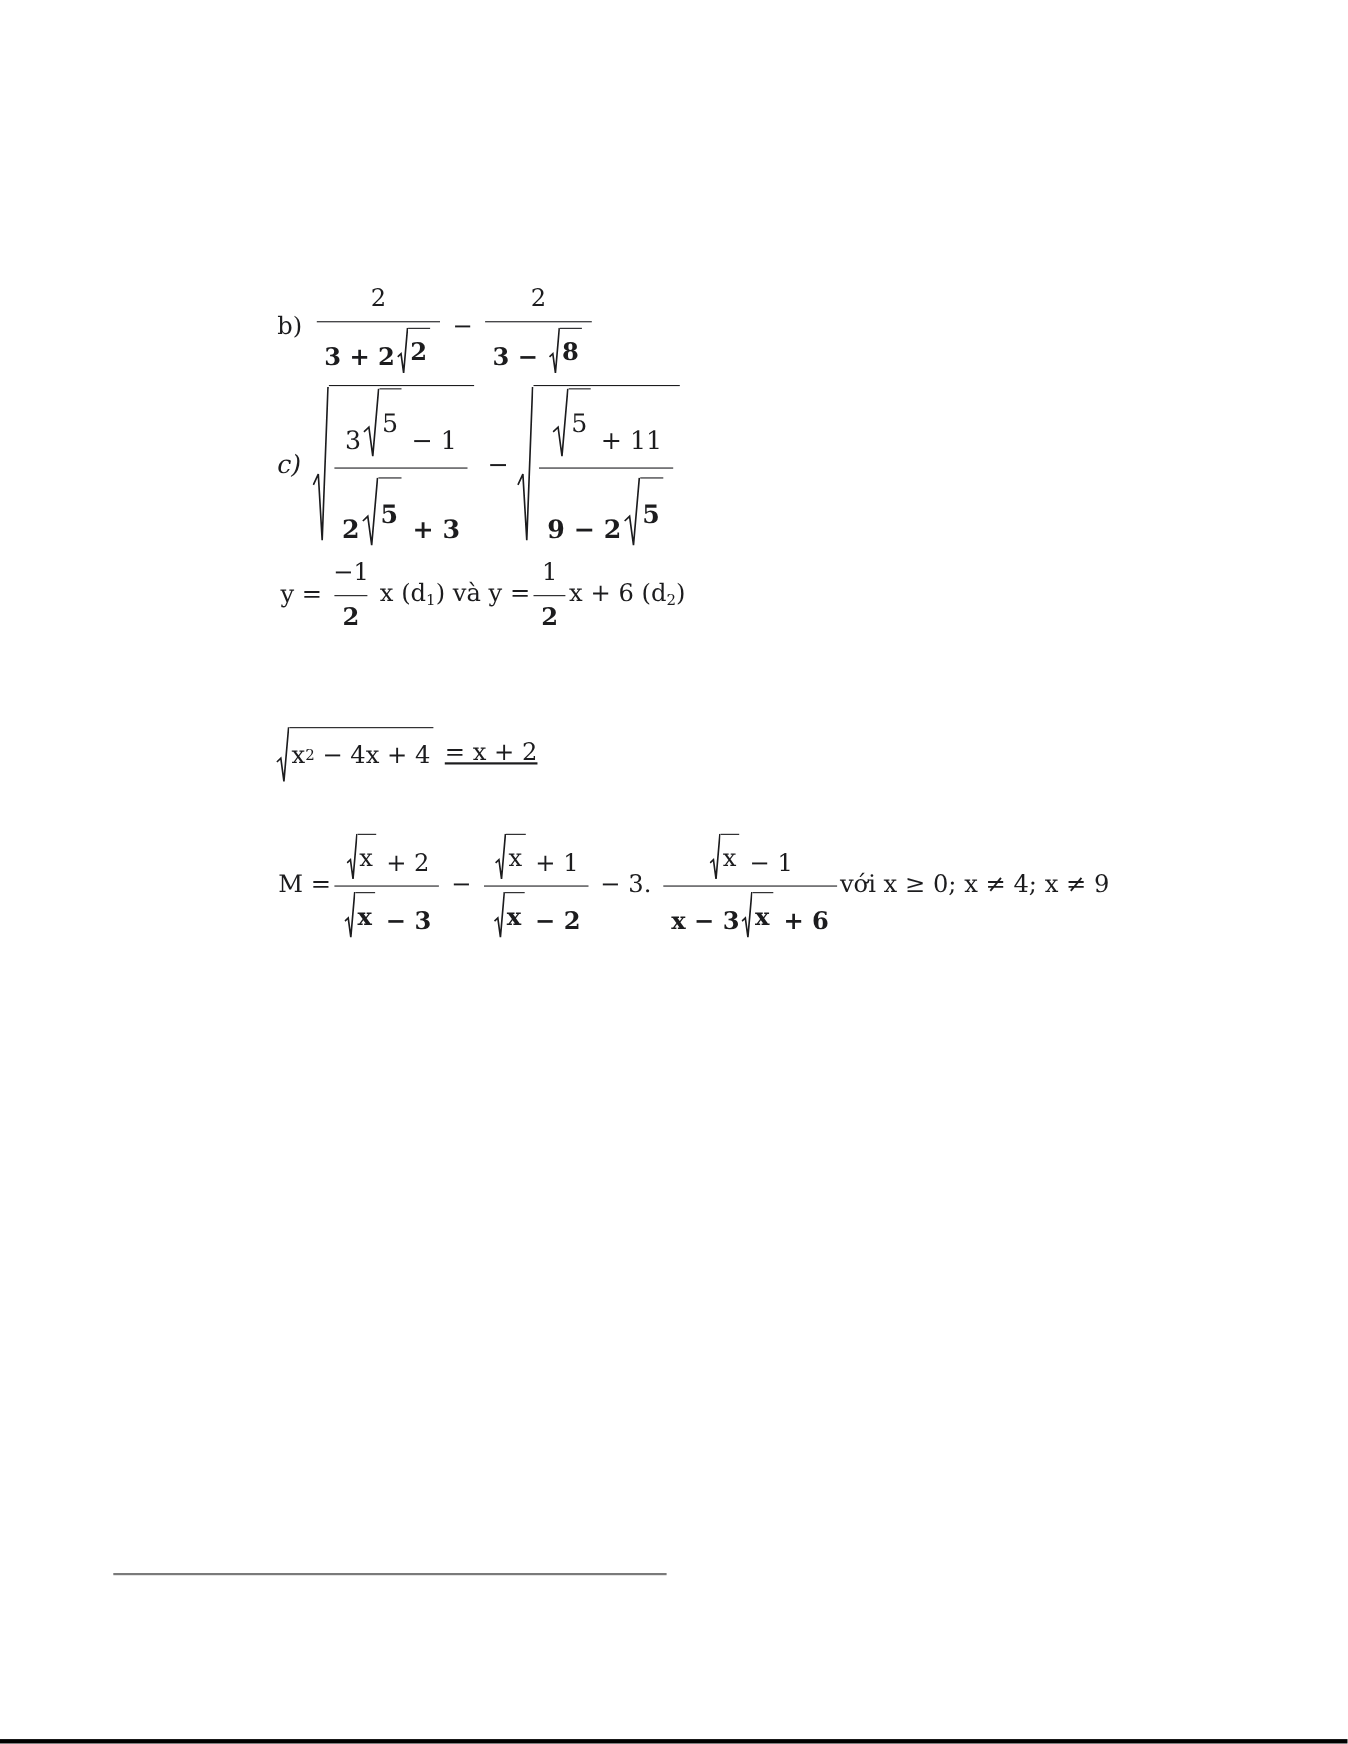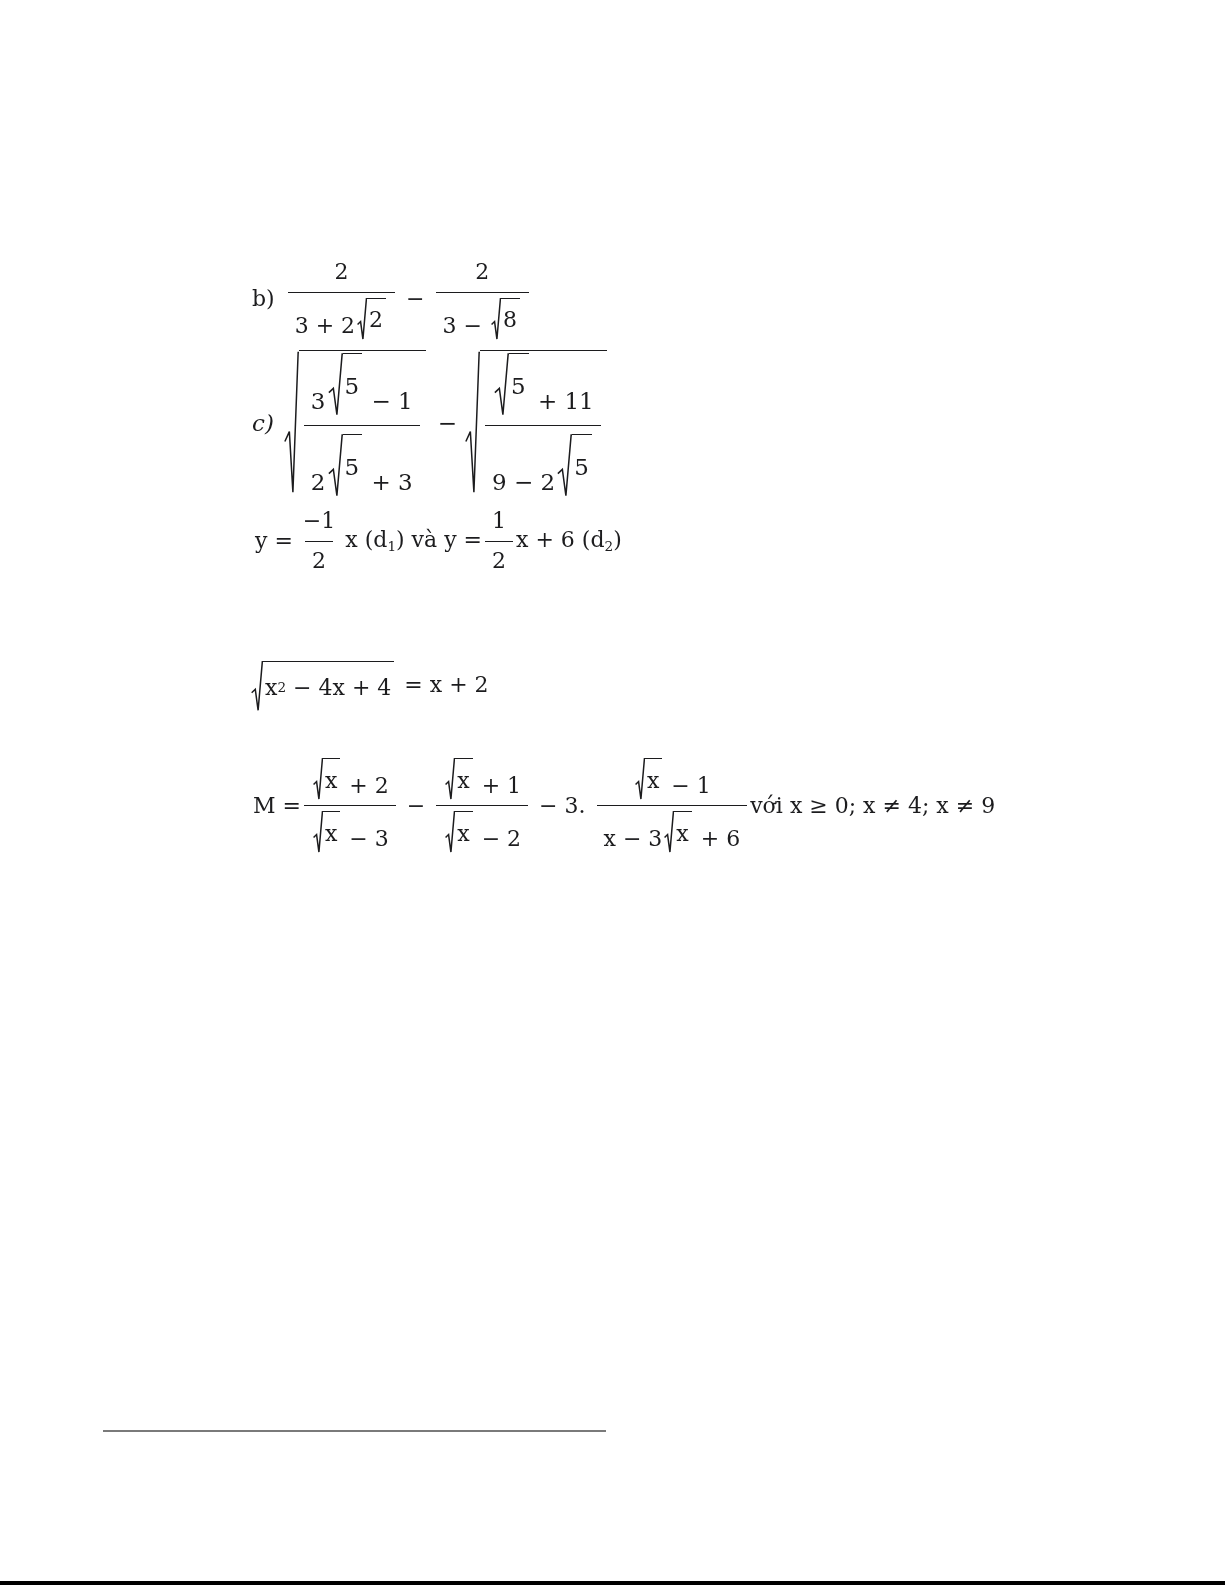--- a/index.html
+++ b/index.html
@@ -12,34 +12,34 @@
   .math-row{
     position:absolute;display:flex;align-items:center;
     font-size:22px;line-height:1.3;white-space:nowrap;
   }
   .lbl{margin-right:10px;}
   .it{font-style:italic;}
   .op{margin:0 8px;}
   .txt{display:inline-block;}
   .frac{display:inline-flex;flex-direction:column;align-items:center;text-align:center;margin:0 3px;}
   .frac .num{display:block;padding:0 7px 5px;}
-  .frac .den{display:block;border-top:1.8px solid currentColor;padding:5px 7px 0;}
+  .frac .den{display:block;border-top:1.8px solid currentColor;padding:5px 7px 0;font-weight:bold;}
   #row-c .frac .num{padding-bottom:8px;}
   #row-c .frac .den{padding-top:8px;}
   .sqrt{display:inline-flex;align-items:stretch;vertical-align:text-bottom;margin:0 2px -3px 2px;}
   .sqrt .radsvg{display:block;align-self:stretch;height:auto;flex:none;}
   .sqrt.sm .radsvg{width:10px;}
   .sqrt.md .radsvg{width:12px;}
   .sqrt.lg .radsvg{width:15px;}
   .sqrt .arg{display:flex;align-items:center;border-top:1.8px solid currentColor;padding:2px 3px 0 2px;}
   .sqrt.lg{margin:0 4px 0 0;}
   sub{font-size:0.62em;vertical-align:-0.3em;}
   sup{font-size:0.62em;vertical-align:0.45em;}
   .cond{margin-left:0;}
-  .rhs{margin-left:8px;}
+  .rhs{margin-left:8px;text-decoration:underline;}
   #row-b{left:252px;top:258px;min-height:78px;}
   #row-c{left:252px;top:350px;min-height:100px;font-size:23px;}
   #row-lines{left:255px;top:506px;min-height:70px;}
   #row-root{left:249px;top:661px;min-height:46px;}
   #row-m{left:253px;top:758px;min-height:88px;}
   #divider{position:absolute;left:103px;top:1430px;width:503px;height:2px;background:var(--divider,#7a7a7a);}
   #bottom-bar{position:absolute;left:0;top:1581px;width:1225px;height:4px;background:var(--bottom-bar,#000000);}
 </style>
 </head>
 <body>

